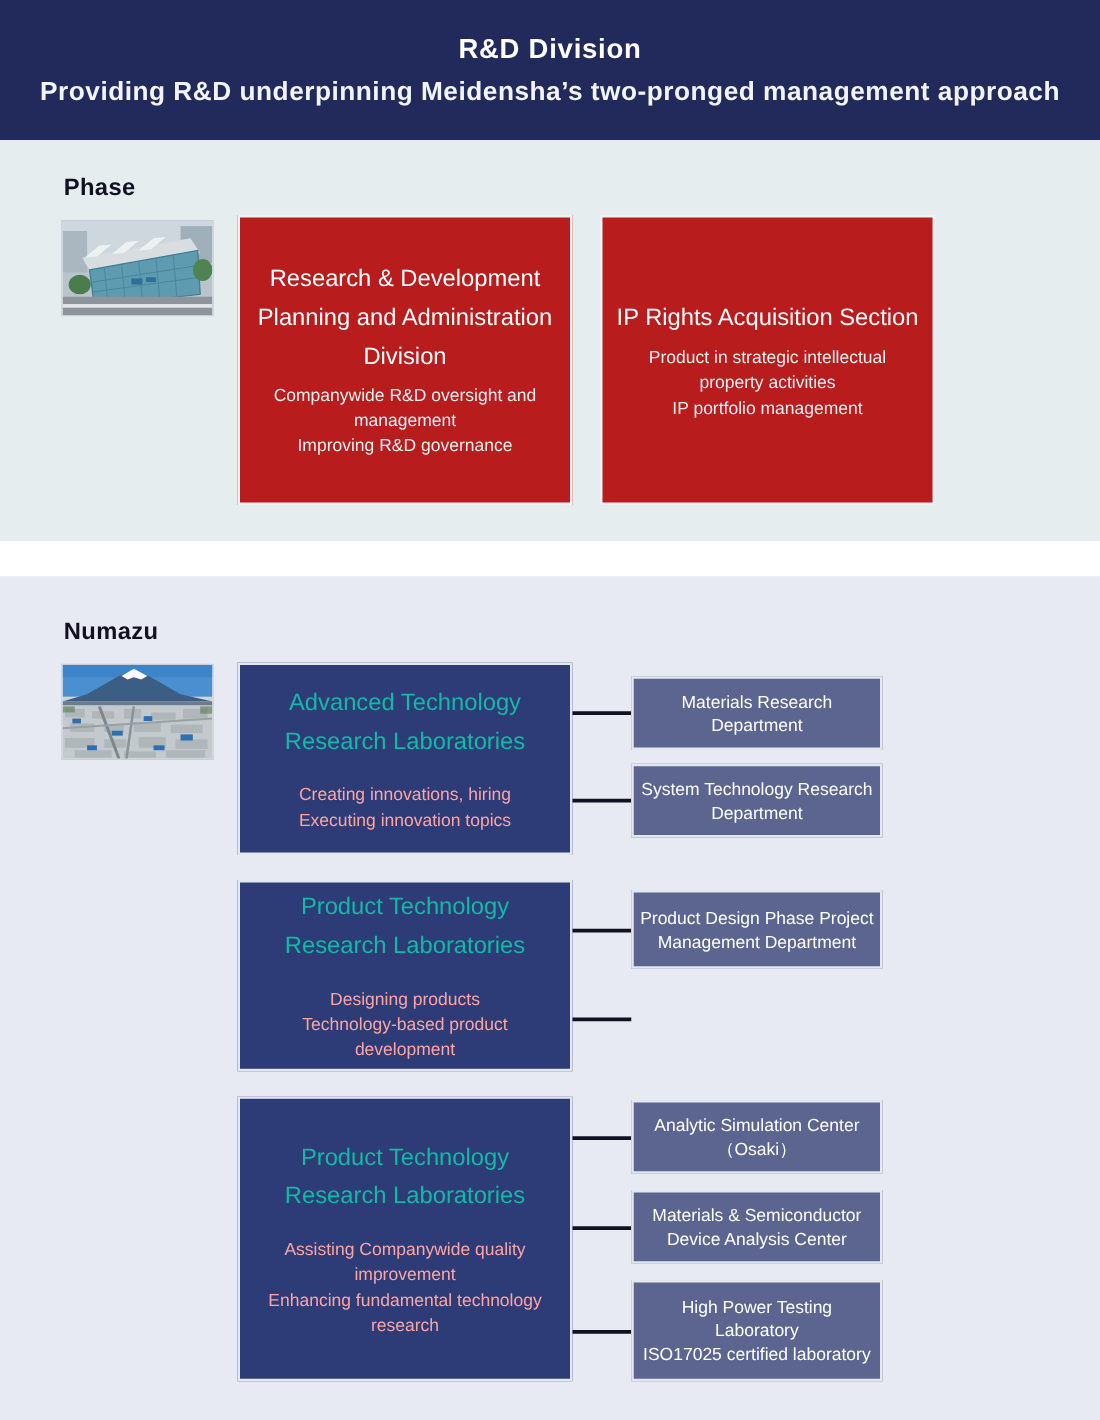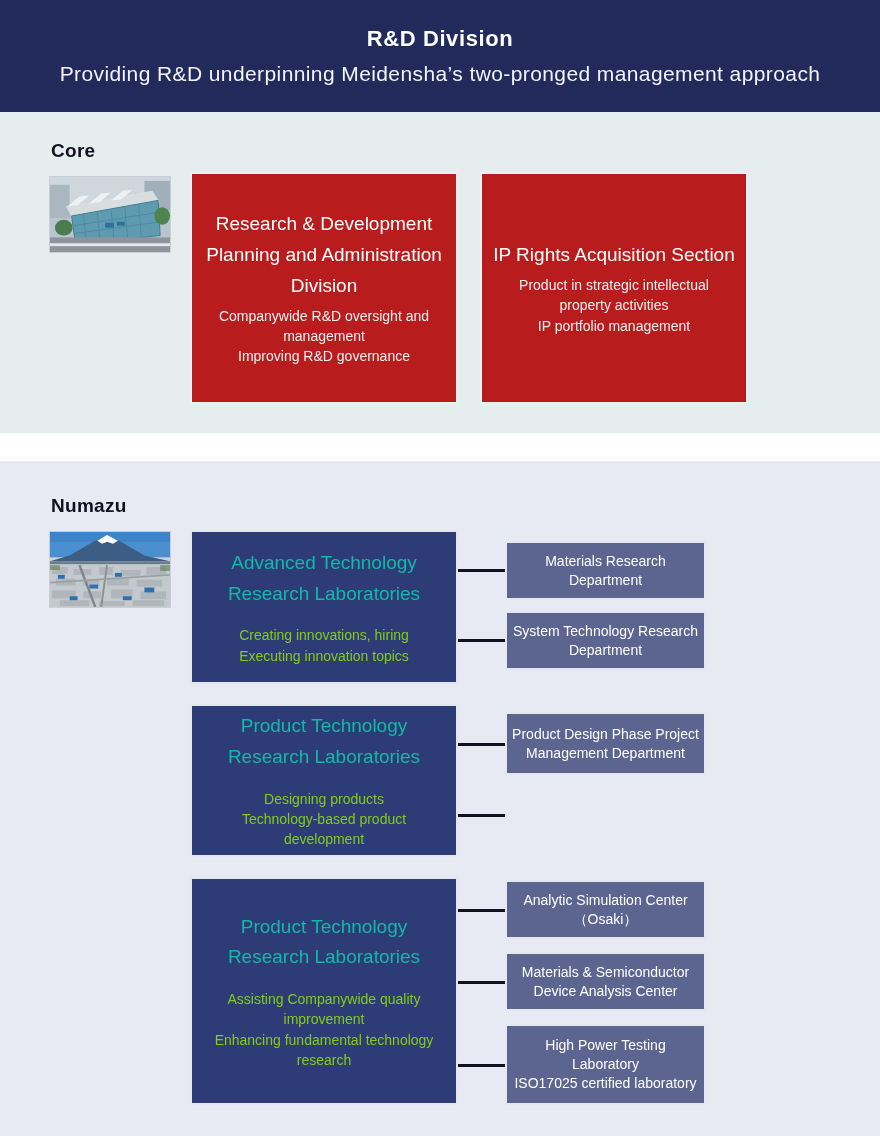--- a/index.html
+++ b/index.html
@@ -16,21 +16,21 @@
     position: absolute; left: 0; top: 0; width: 880px; height: 112px;
     background: #222a5c;
     display: flex; flex-direction: column;
     align-items: center; justify-content: center;
   }
   .header-title {
     color: #ffffff; font-size: 22px; font-weight: bold;
     letter-spacing: 0.6px; line-height: 1.2; margin-bottom: 8px;
   }
   .header-subtitle {
-    color: #f2f4f8; font-size: 21px; font-weight: normal;
+    color: #f2f4f8; font-size: 21px; font-weight: bold;
     letter-spacing: 0.4px; line-height: 1.2; white-space: nowrap;
   }
 
   
   .band-osaki {
     position: absolute; left: 0; top: 112px; width: 880px; height: 321px;
     background: #e6edef;
   }
   .band-gap {
     position: absolute; left: 0; top: 433px; width: 880px; height: 28px;
@@ -86,21 +86,21 @@
     border: 2px solid #e3e7f0;
     display: flex; flex-direction: column;
     align-items: center; justify-content: center;
     text-align: center;
     padding: 6px 8px;
   }
   .main-box .bx-title {
     color: #14b8a6; font-size: 19px; line-height: 1.62; font-weight: normal;
   }
   .main-box .bx-desc {
-    color: #84cc16; font-size: 14px; line-height: 1.45; font-weight: normal;
+    color: #fca5a5; font-size: 14px; line-height: 1.45; font-weight: normal;
     margin-top: 16px;
   }
   #main-box-1 { left: 190px; top: 530px; width: 268px; height: 154px; }
   #main-box-2 { left: 190px; top: 704px; width: 268px; height: 153px; }
   #main-box-3 { left: 190px; top: 877px; width: 268px; height: 228px; }
 
   
   .sub-box {
     position: absolute;
     background: #5b6590;
@@ -138,21 +138,21 @@
 
   <div class="header">
     <div class="header-title">R&amp;D Division</div>
     <div class="header-subtitle">Providing R&amp;D underpinning Meidensha’s two-pronged management approach</div>
   </div>
 
   <div class="band-osaki"></div>
   <div class="band-gap"></div>
   <div class="band-numazu"></div>
 
-  <div class="section-label label-osaki">Core</div>
+  <div class="section-label label-osaki">Phase</div>
   <div class="photo photo-osaki">
     <svg viewBox="0 0 122 77" preserveAspectRatio="none" aria-hidden="true">
       <rect x="0" y="0" width="122" height="77" fill="#b9c4cc"></rect>
       <rect x="0" y="0" width="122" height="30" fill="#cdd7dd"></rect>
       <rect x="0" y="8" width="20" height="34" fill="#aab6c0"></rect>
       <rect x="96" y="4" width="26" height="30" fill="#9fb0ba"></rect>
       <path d="M16 30 L104 14 L112 26 L24 44 Z" fill="#d8dde0"></path>
       <path d="M22 40 L110 24 L112 60 L26 70 Z" fill="#5e9bb0"></path>
       <path d="M22 40 L110 24 L112 60 L26 70 Z" fill="none" stroke="#3d7c92" stroke-width="1"></path>
       <g stroke="#417f95" stroke-width="0.8" opacity="0.75">

